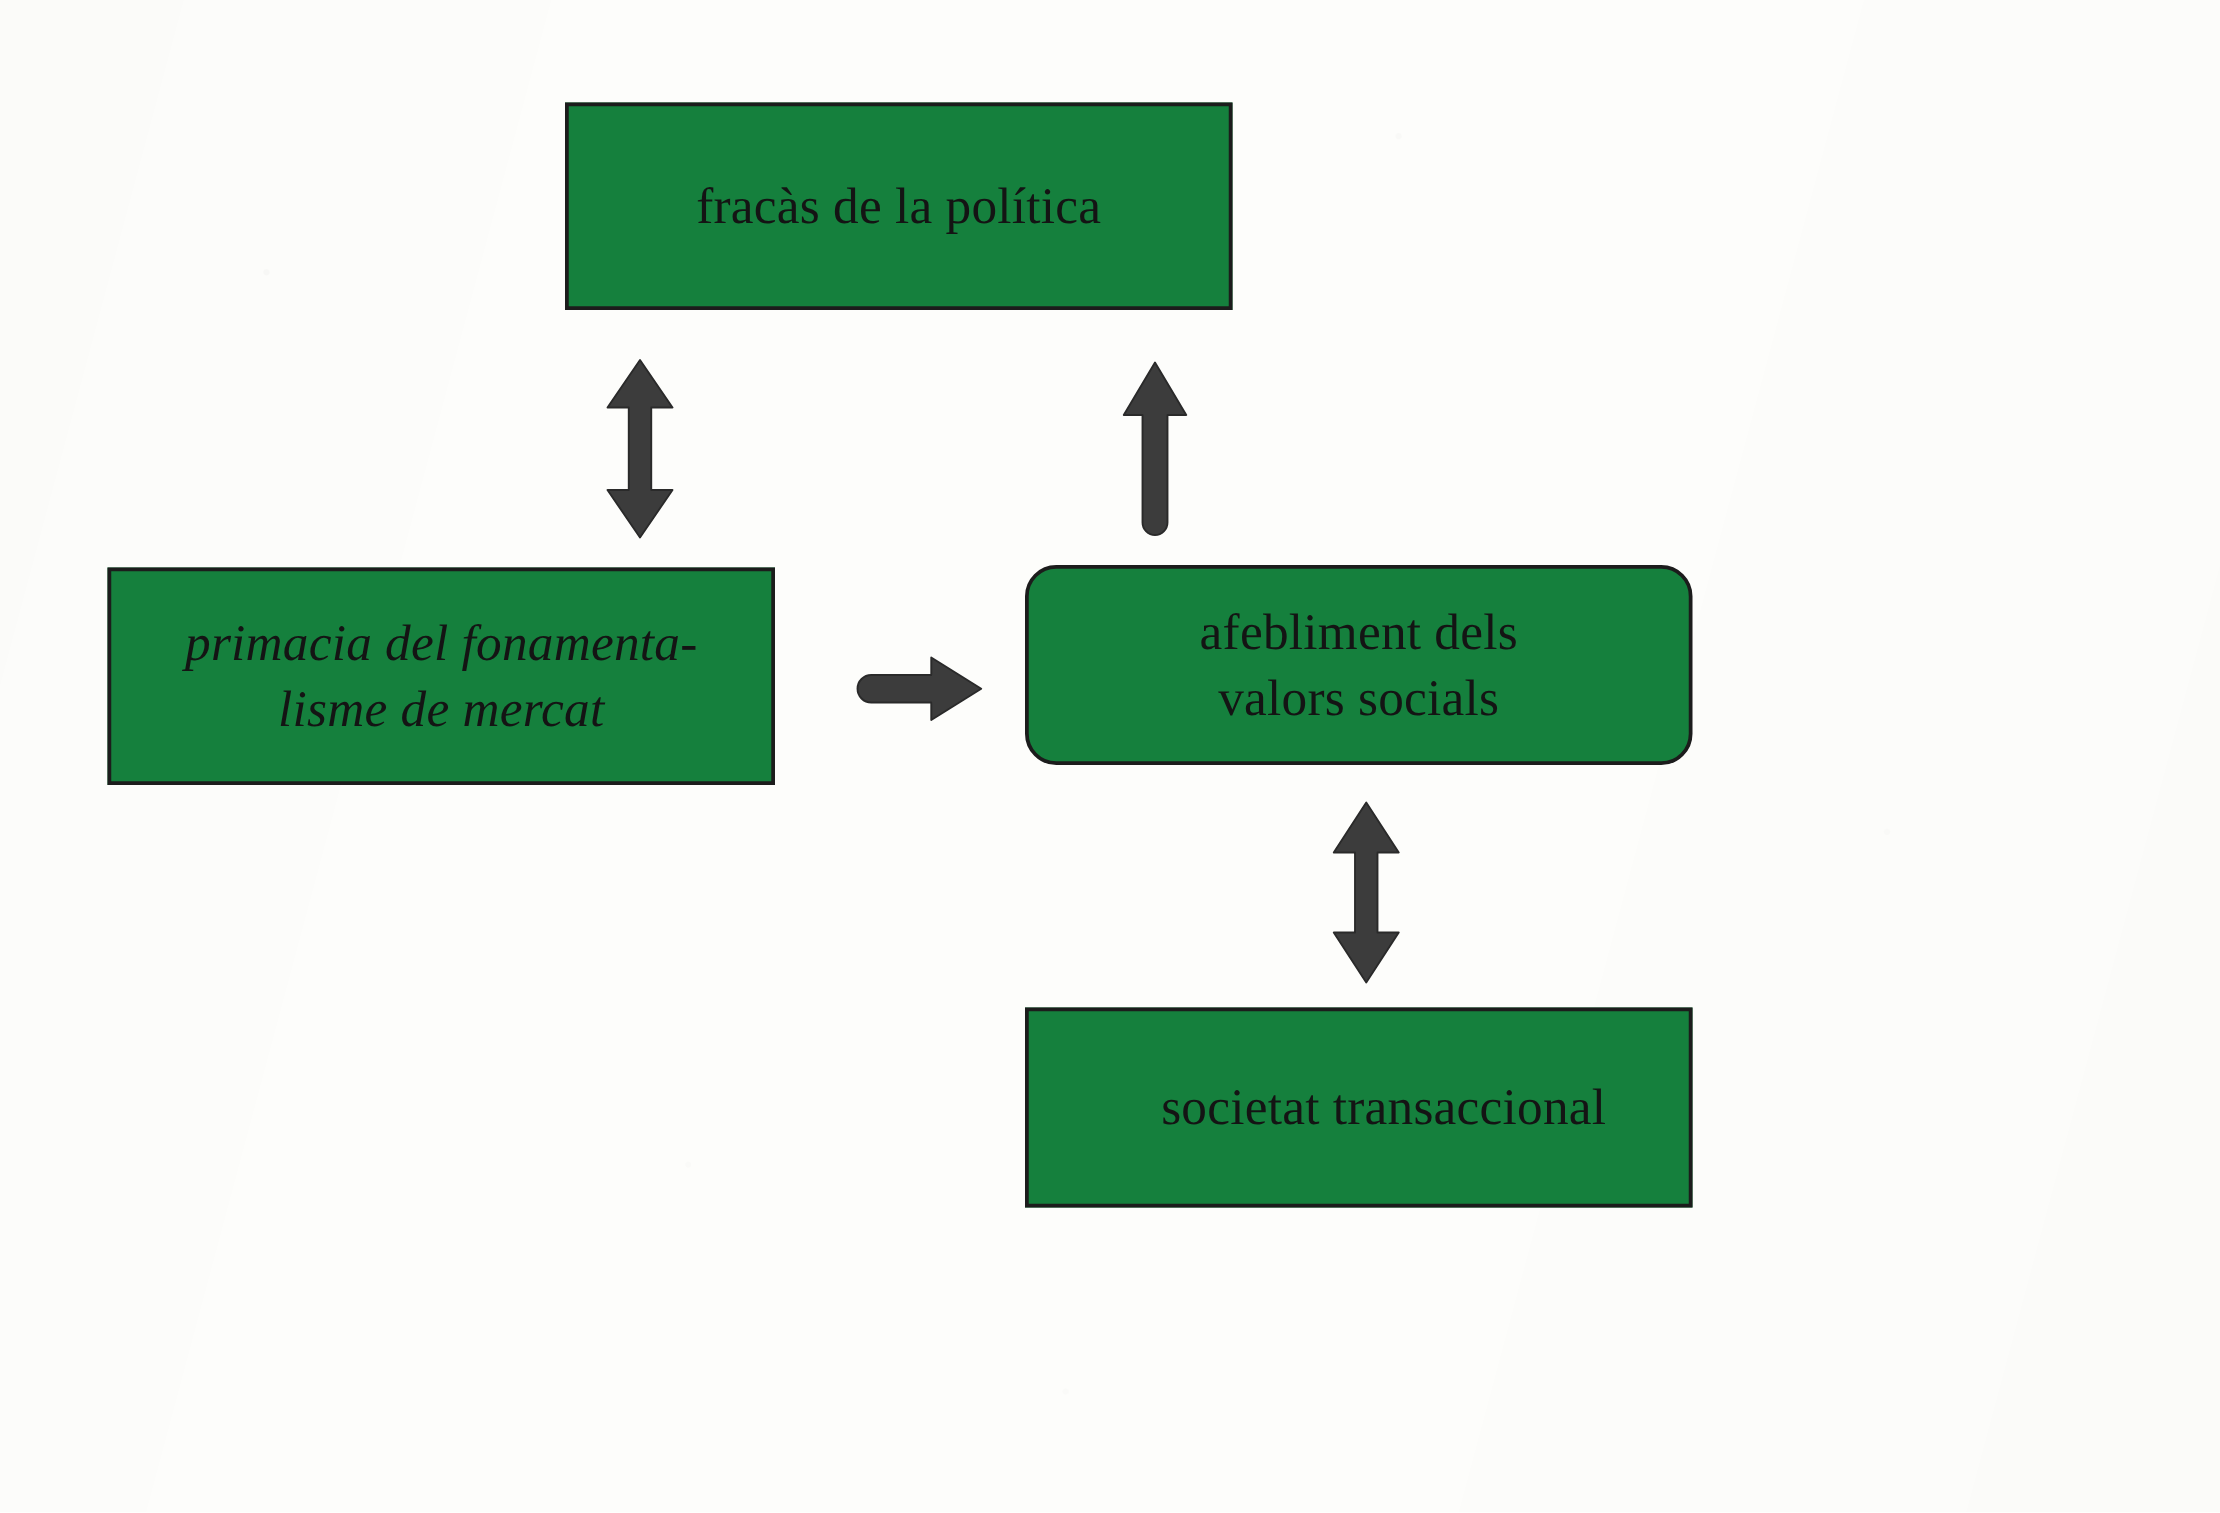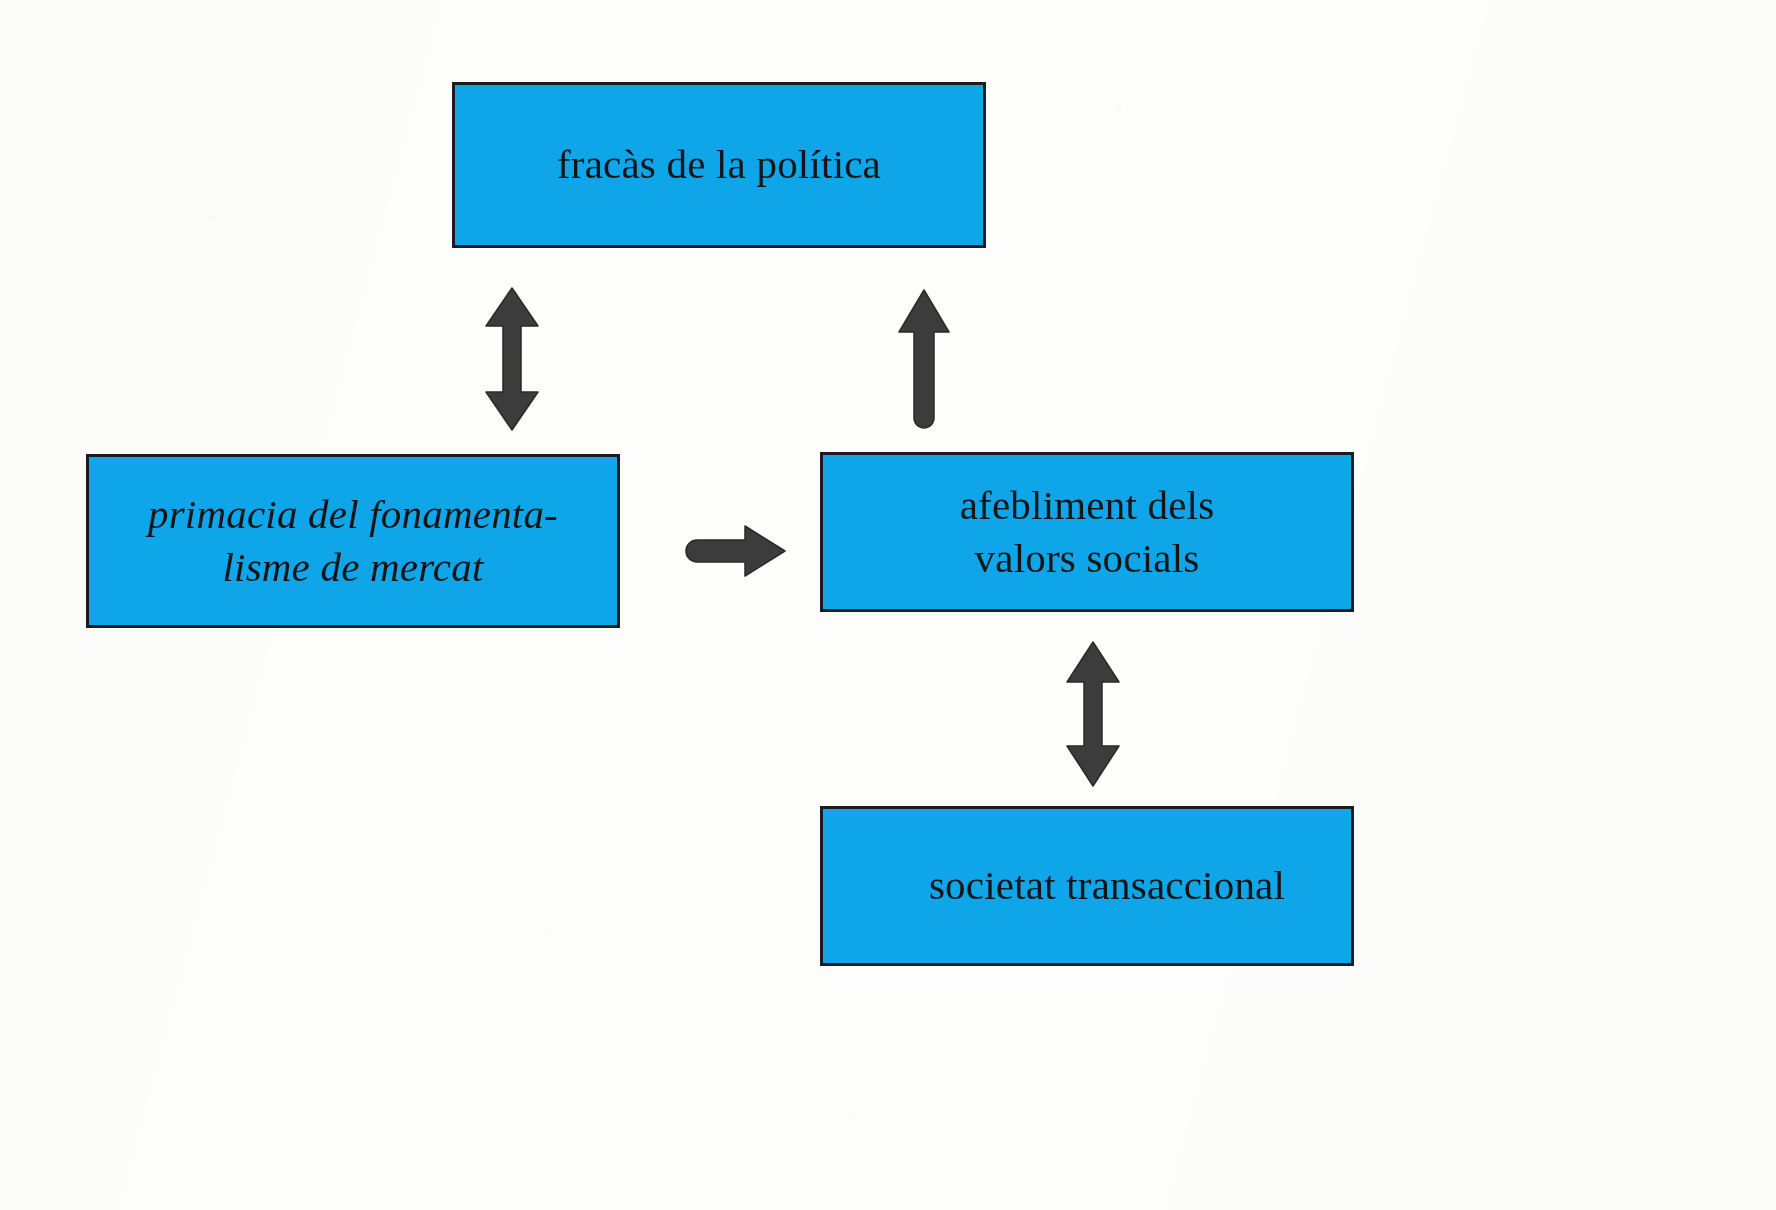--- a/index.html
+++ b/index.html
@@ -27,38 +27,38 @@
       radial-gradient(circle at 85% 55%, rgba(0,0,0,0.013) 0 2px, transparent 3px),
       radial-gradient(circle at 48% 92%, rgba(0,0,0,0.012) 0 2px, transparent 3px),
       linear-gradient(105deg, rgba(0,0,0,0.012) 0%, rgba(255,255,255,0) 42%, rgba(0,0,0,0.010) 100%);
     opacity: 0.9;
   }
 
   .node-box {
     position: absolute;
     box-sizing: border-box;
     border: 3px solid #1c1c1c;
-    background: #0ea5e9;
+    background: #15803d;
     display: flex;
     align-items: center;
     justify-content: center;
     text-align: center;
     color: #141414;
     line-height: 1.30;
     letter-spacing: 0.2px;
   }
   .node-label {
     white-space: pre-line;
     padding: 0 14px;
   }
 
   
   #box-fracas      { left: 452px;  top: 82px;   width: 534px;  height: 166px; font-size: 41px; }
   #box-primacia    { left: 86px;   top: 454px;  width: 534px;  height: 174px; font-size: 41px; font-style: italic; }
-  #box-afebliment  { left: 820px;  top: 452px;  width: 534px;  height: 160px; font-size: 41px; }
+  #box-afebliment  { left: 820px;  top: 452px;  width: 534px;  height: 160px; font-size: 41px; border-radius: 25px; }
   #box-societat    { left: 820px;  top: 806px;  width: 534px;  height: 160px; font-size: 41px; padding-left: 40px; }
 
   .arrow {
     position: absolute;
     pointer-events: none;
   }
   .arrow svg { display: block; width: 100%; height: 100%; }
 
   #arrow-fracas-primacia  { left: 481px;  top: 286px; width: 62px;  height: 146px; }
   #arrow-afebliment-fracas{ left: 896px;  top: 288px; width: 56px;  height: 144px; }

